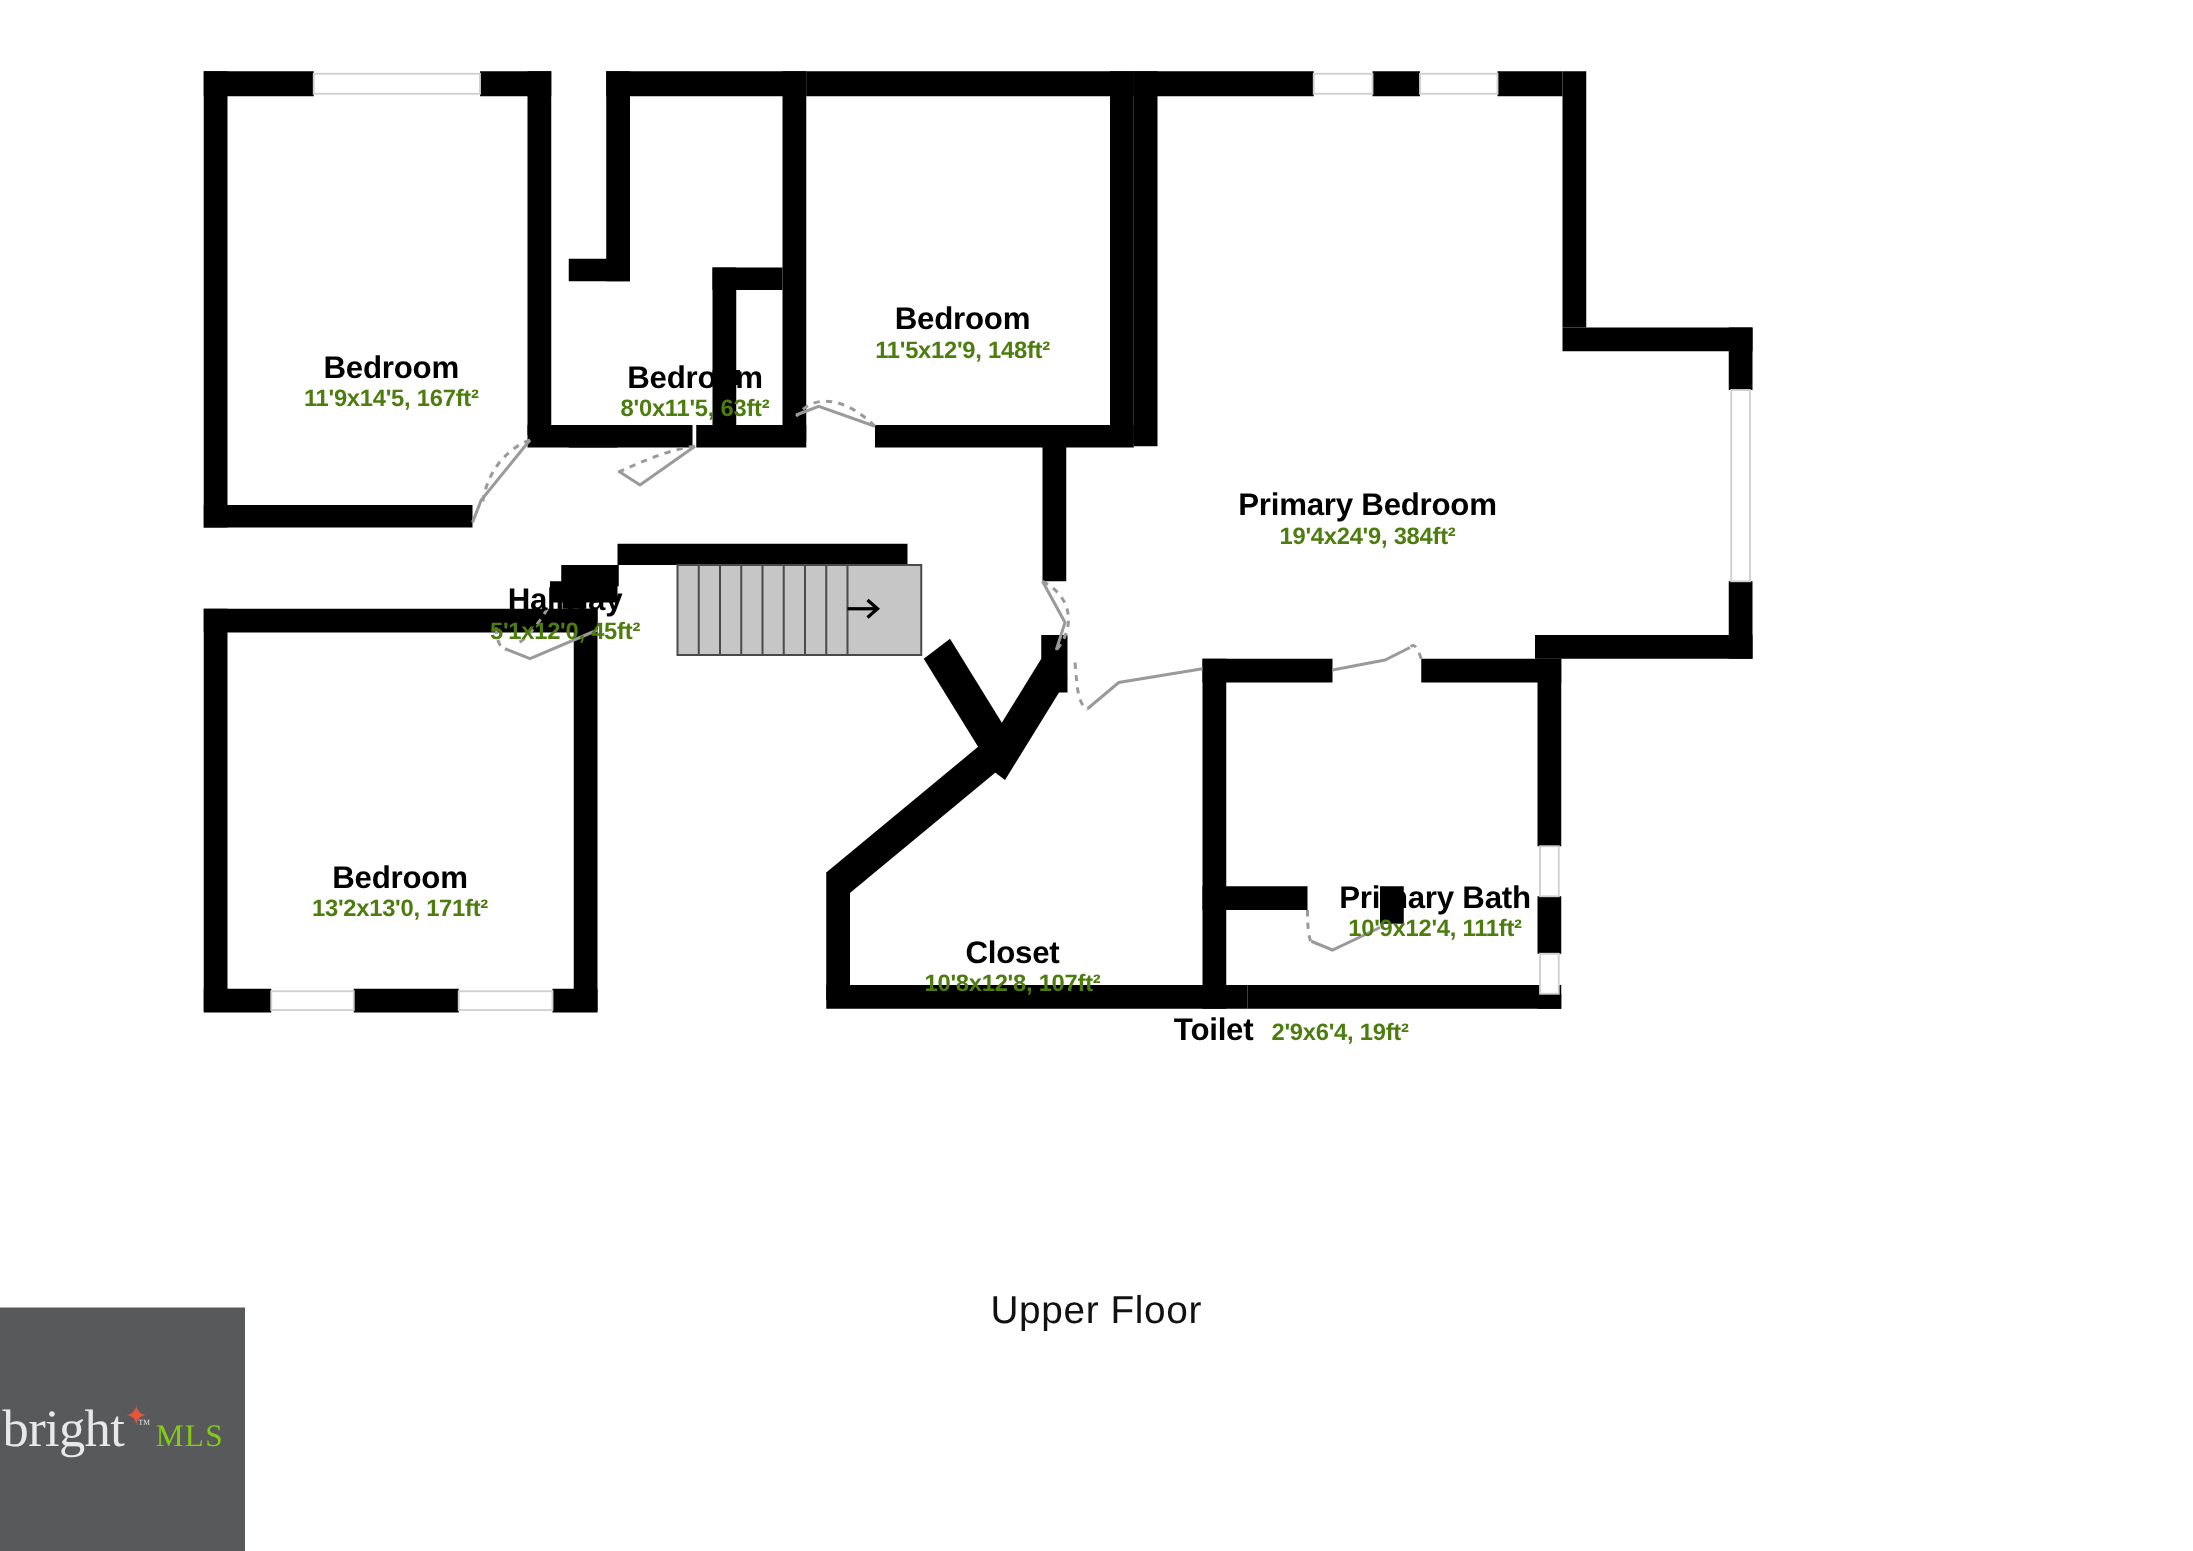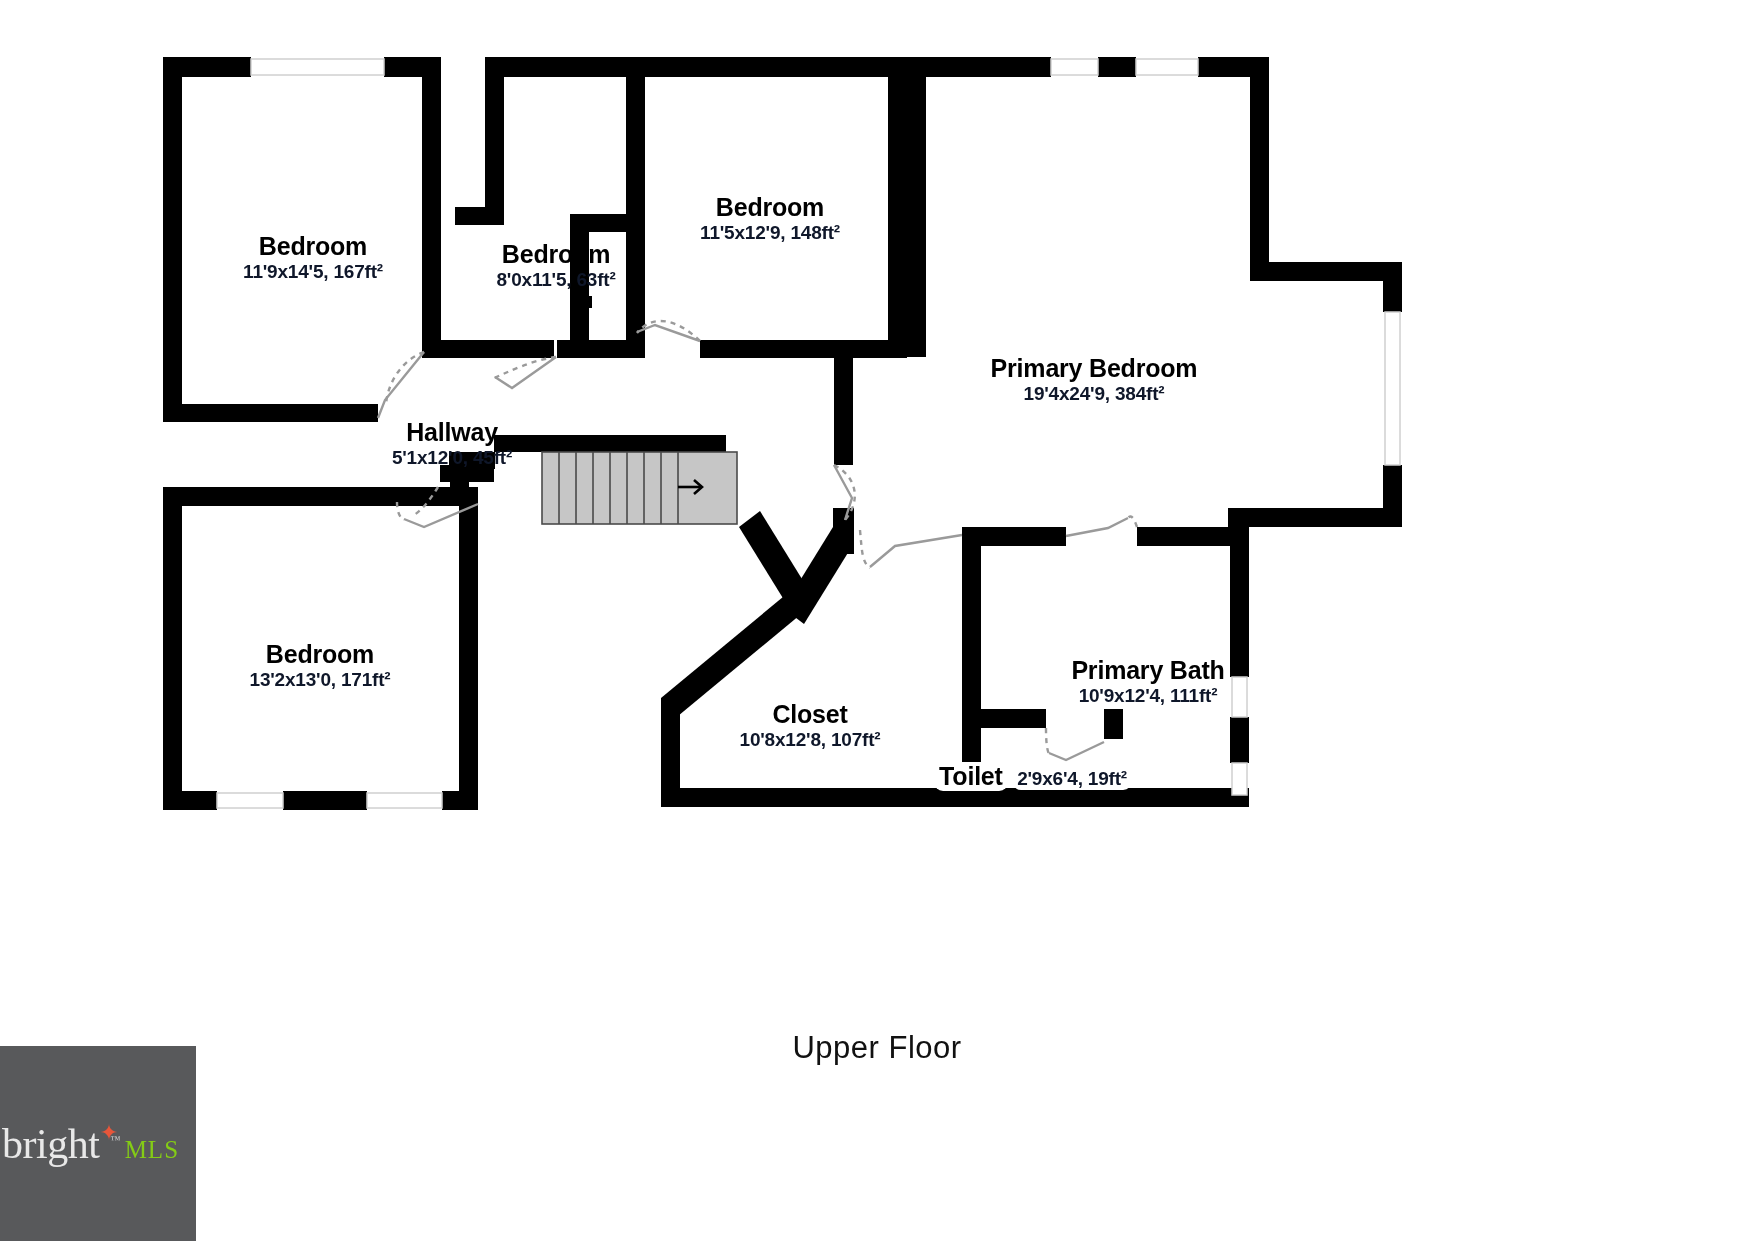--- a/index.html
+++ b/index.html
@@ -33,24 +33,25 @@
     transform: translate(-50%, 0);
     white-space: nowrap;
     pointer-events: auto;
   }
   .room-name {
     font-weight: bold;
     color: #000000;
     line-height: 1.15;
     font-size: 25px;
     letter-spacing: -0.2px;
+    margin-top: 48px;
   }
   .room-dims {
     font-weight: bold;
-    color: #0f172a;
+    color: #4d7c0f;
     line-height: 1.15;
     font-size: 19px;
     letter-spacing: -0.2px;
   }
   .room-label.boxed .room-name,
   .room-label.boxed .room-dims {
     background: #ffffff;
     border-radius: 9px;
     display: inline-block;
     padding: 0 5px;
@@ -298,21 +299,21 @@
   <div class="room-label" style="left:556px; top:240px;">
     <div class="room-name">Bedroom</div>
     <div class="room-dims">8'0x11'5, 63ft²</div>
   </div>
 
   <div class="room-label" style="left:770px; top:193px;">
     <div class="room-name">Bedroom</div>
     <div class="room-dims">11'5x12'9, 148ft²</div>
   </div>
 
-  <div class="room-label" style="left:1094px; top:354px;">
+  <div class="room-label" style="left:1094px; top:342px;">
     <div class="room-name">Primary Bedroom</div>
     <div class="room-dims">19'4x24'9, 384ft²</div>
   </div>
 
   <div class="room-label" style="left:452px; top:418px;">
     <div class="room-name">Hallway</div>
     <div class="room-dims">5'1x12'0, 45ft²</div>
   </div>
 
 

